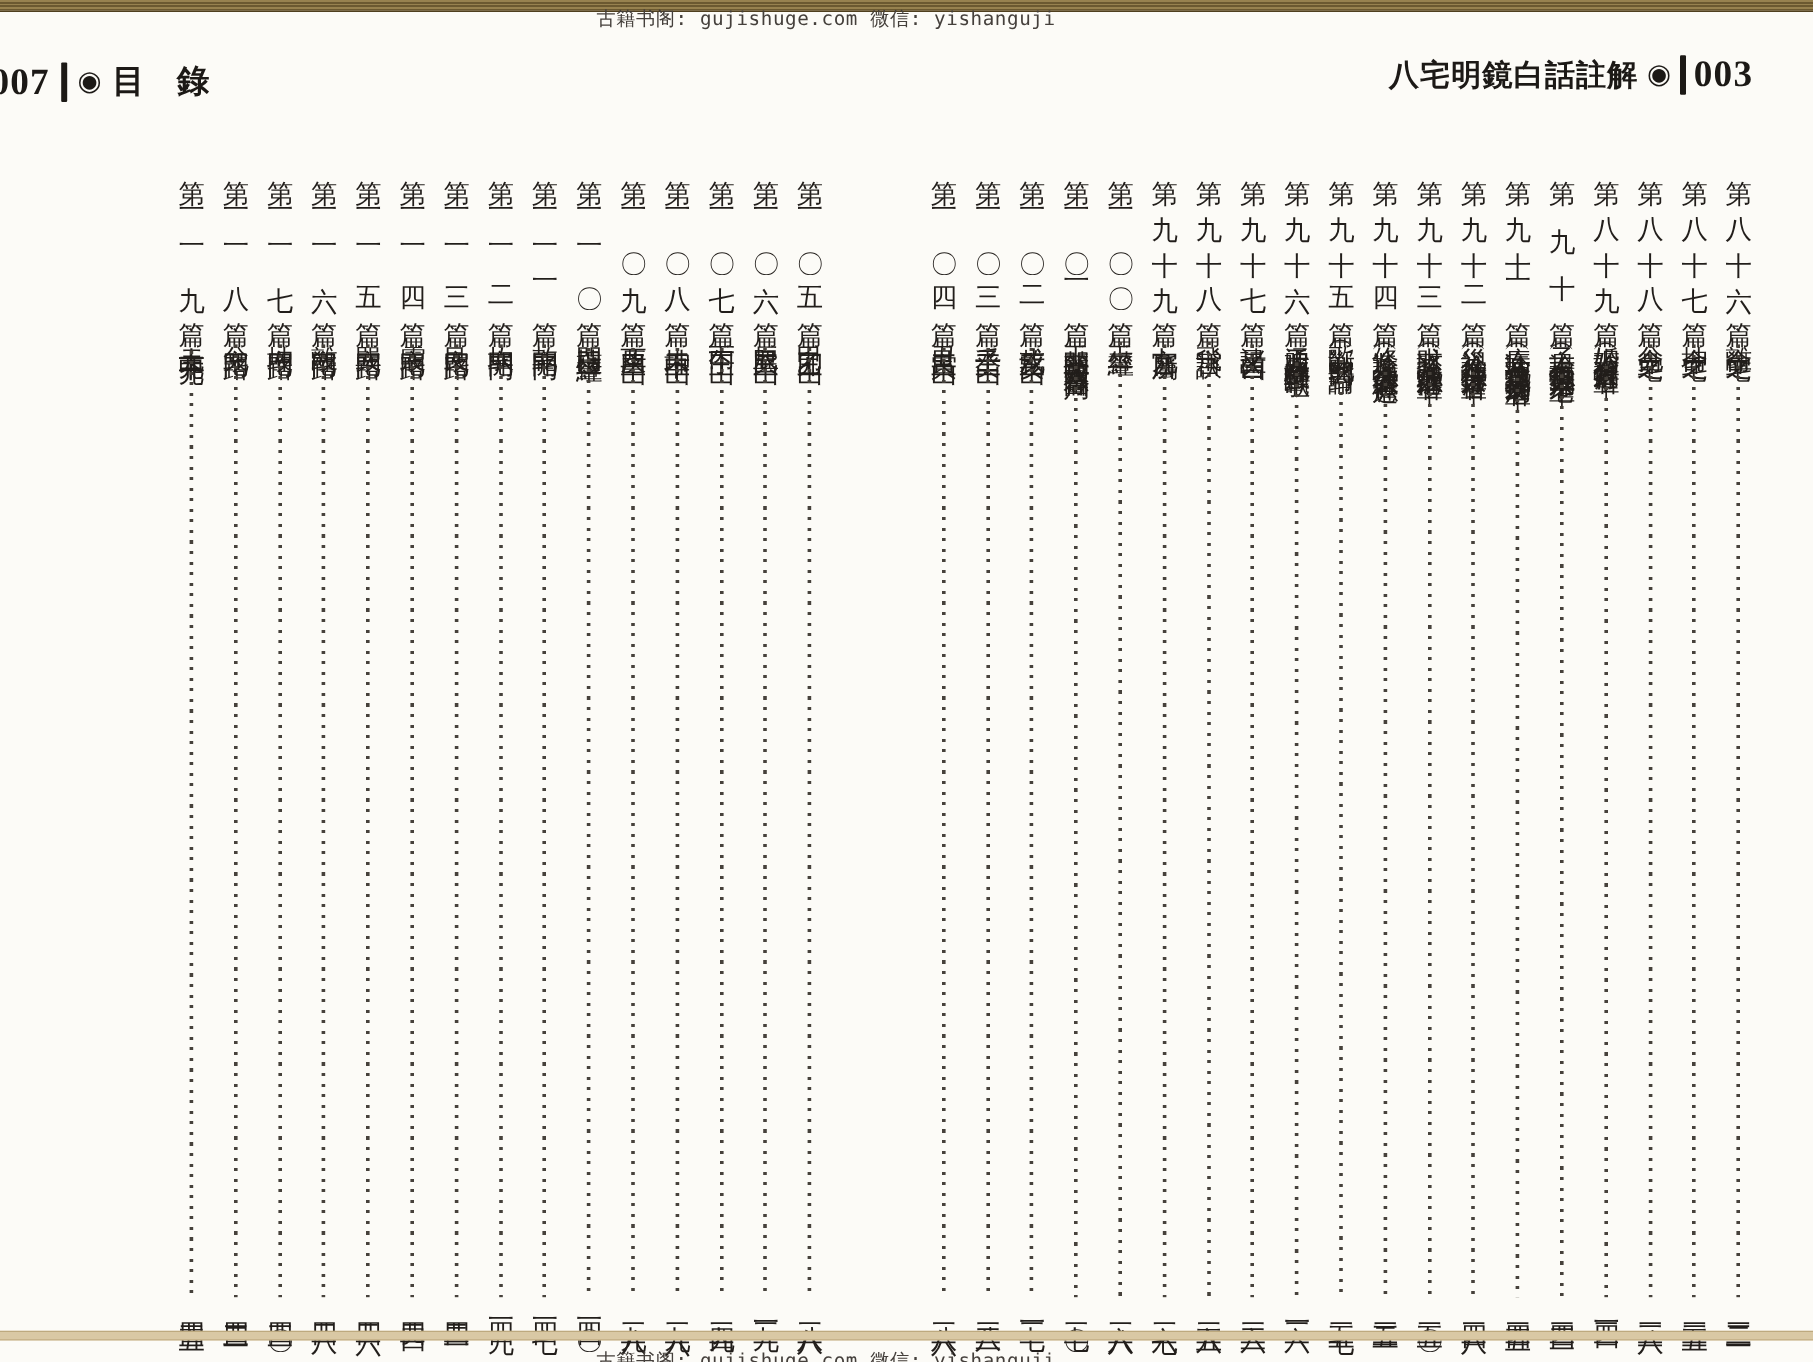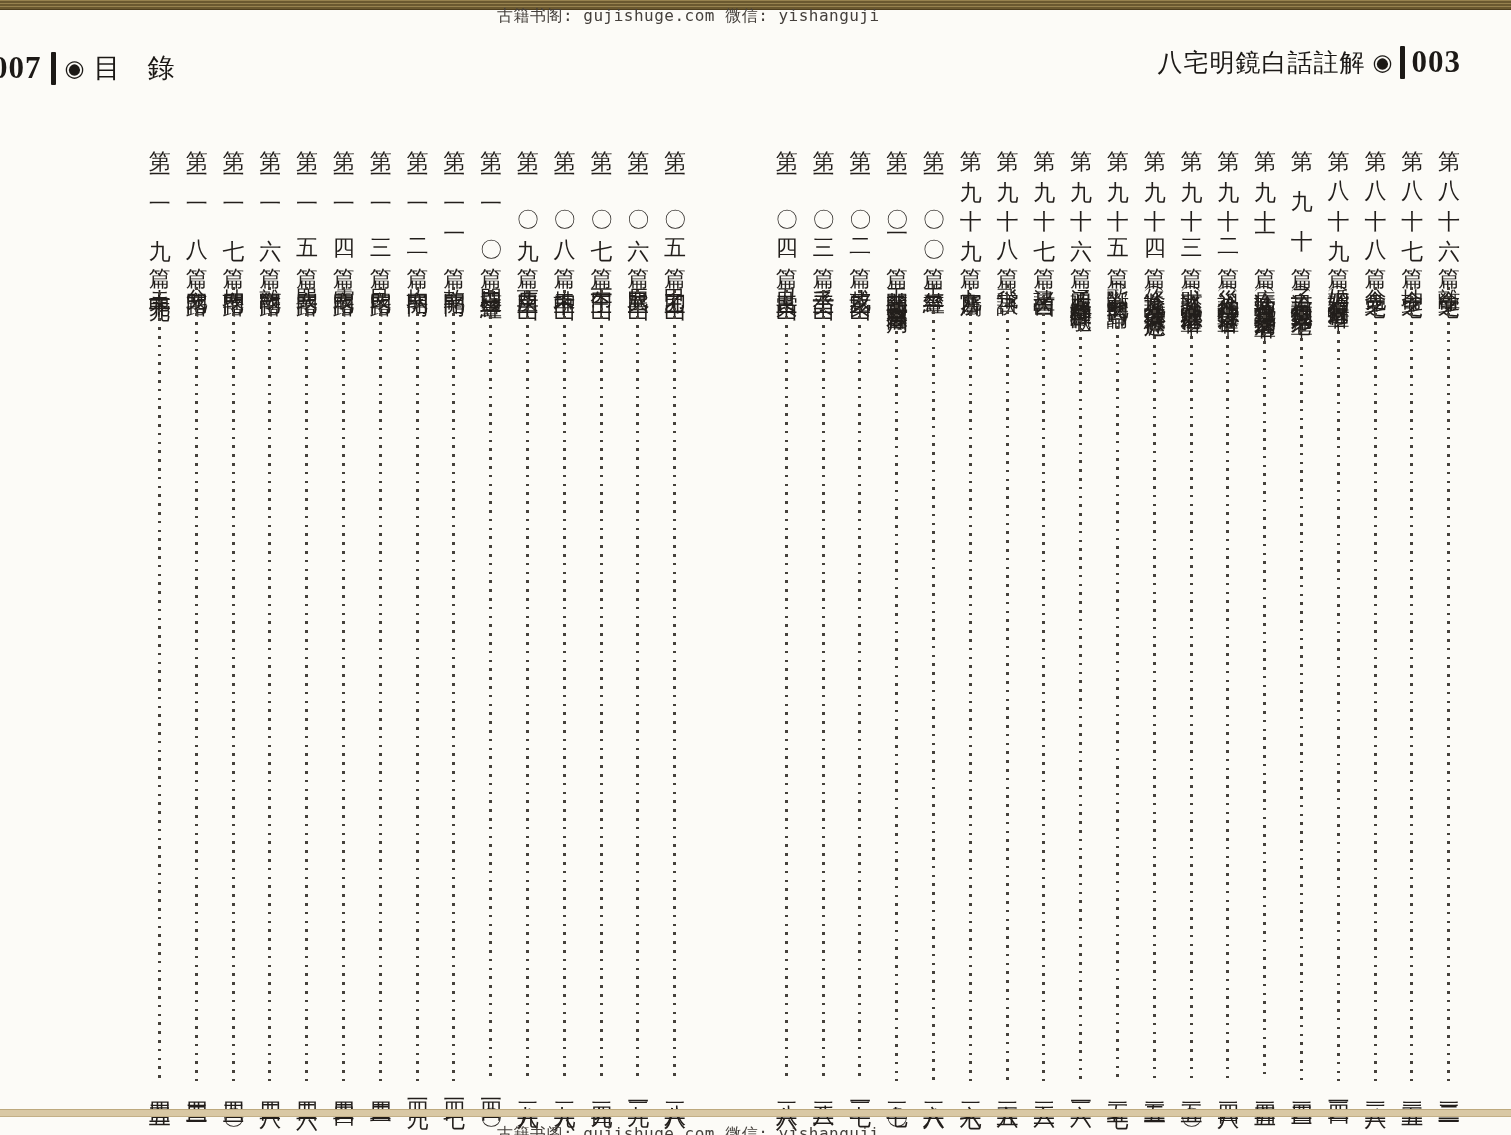--- a/index.html
+++ b/index.html
@@ -33,21 +33,21 @@
   .watermark.top { top: 6px; }
   .watermark.bottom { top: 1124px; }
 
   
   .page-header { position: absolute; display: flex; align-items: center; }
   .left-header { top: 50px; left: -8px; gap: 9px; }
   .right-header { top: 44px; right: 50px; gap: 7px; }
   .folio { font-size: 31px; font-weight: bold; letter-spacing: 1px; color: #1c1916; }
   .hbar { width: 5px; height: 33px; background: #1c1916; border-radius: 1px; }
   .bullseye { font-size: 23px; color: #1c1916; }
-  .htitle { font-size: 27px; font-weight: 400; color: #1c1916; }
+  .htitle { font-size: 27px; font-weight: 700; color: #1c1916; }
   .right-header .htitle { font-size: 25px; letter-spacing: 1px; }
 
   
   .toc {
     position: absolute; top: 133px; height: 959px;
     writing-mode: vertical-rl;
     font-size: 22px; color: #221e1b;
   }
   .right-toc { right: 44px; width: 700px; }
   .left-toc  { left: 140px; width: 553px; }

